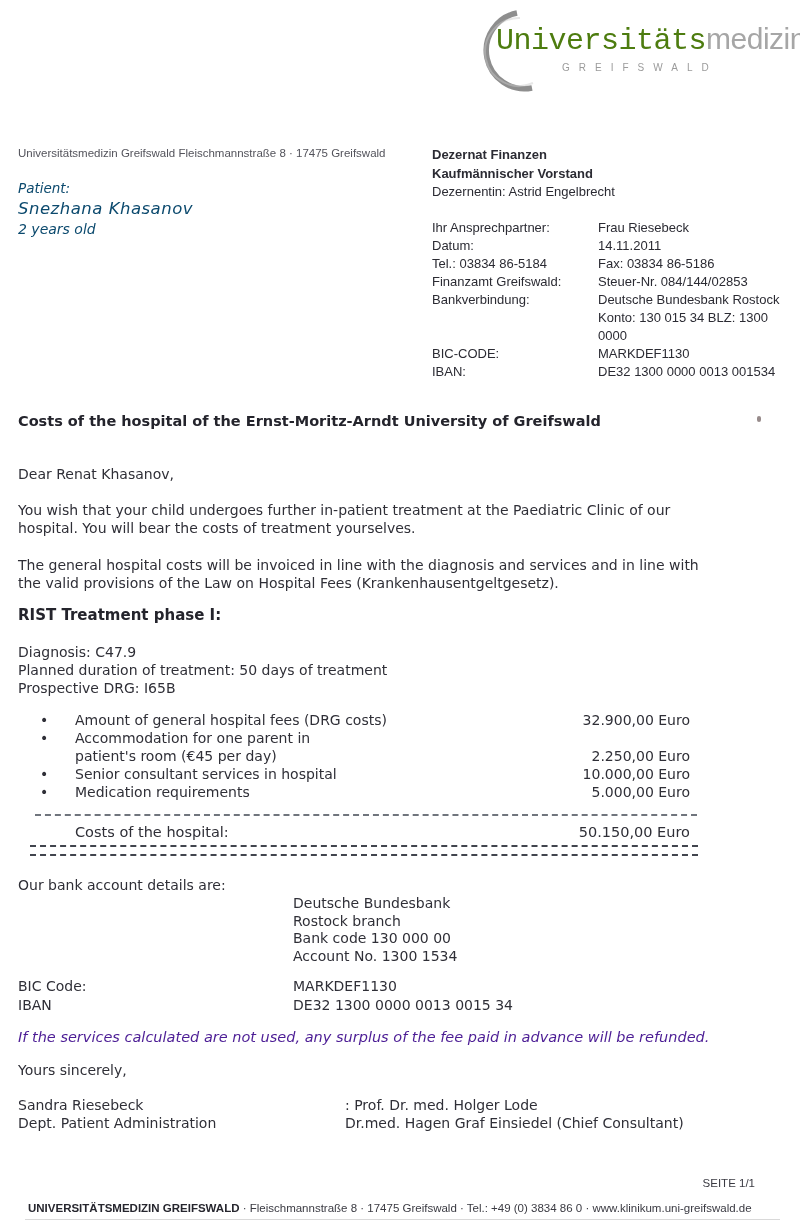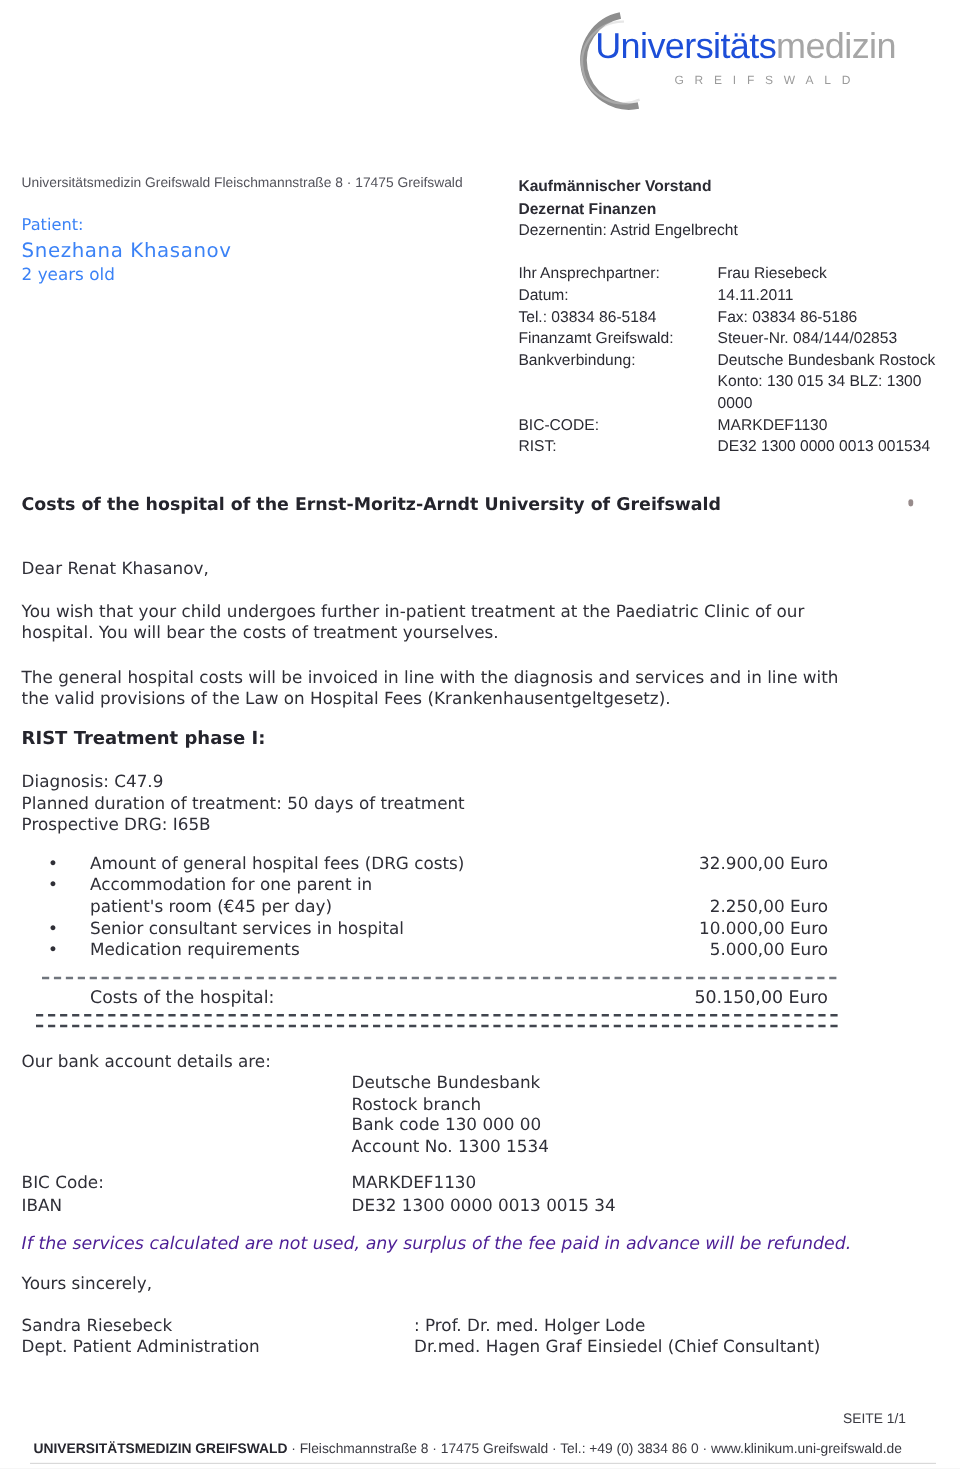--- a/index.html
+++ b/index.html
@@ -6,28 +6,28 @@
   .page{
     position:relative;width:800px;height:1224px;margin:0 auto;
     background:#ffffff;overflow:hidden;
     font-family:"DejaVu Sans",sans-serif;color:#2f2f37;
   }
   .abs{position:absolute;}
   
   .logo{left:452px;top:4px;width:330px;height:96px;}
   .logo-text{position:absolute;left:44px;top:18px;font-family:"Liberation Sans",sans-serif;
     font-size:30px;letter-spacing:-0.5px;white-space:nowrap;}
-  .logo-dark{color:#1d4ed8;}
+  .logo-dark{color:#4d7c0f;font-family:Liberation Mono, monospace;}
   .logo-light{color:#a6a6a6;}
   .logo-sub{position:absolute;left:110px;top:58px;font-family:"Liberation Sans",sans-serif;
     font-size:10px;letter-spacing:9px;color:#9b9b9b;white-space:nowrap;}
   
   .sender-line{left:18px;top:147px;font-family:"Liberation Sans",sans-serif;
     font-size:11.5px;color:#53535b;}
-  .patient{left:18px;top:178px;color:#3b82f6;}
+  .patient{left:18px;top:178px;color:#0c4a6e;font-style:italic;}
   .patient-label{font-size:13.5px;line-height:20px;}
   .patient-name{font-size:16.5px;line-height:21px;letter-spacing:0.5px;}
   .patient-age{font-size:14px;line-height:20px;}
   
   .hdr-right{left:432px;top:146px;width:366px;font-family:"Liberation Sans",sans-serif;
     font-size:13px;color:#2b2b33;}
   .hdr-bold{font-weight:bold;line-height:18.5px;}
   .hdr-norm{line-height:18.5px;}
   .hdr-rows{margin-top:17px;}
   .hdr-row{display:flex;line-height:18px;}
@@ -90,22 +90,22 @@
 
   <div class="abs sender-line">Universitätsmedizin Greifswald  Fleischmannstraße 8 · 17475 Greifswald</div>
 
   <div class="abs patient">
     <div class="patient-label">Patient:</div>
     <div class="patient-name">Snezhana Khasanov</div>
     <div class="patient-age">2 years old</div>
   </div>
 
   <div class="abs hdr-right">
+    <div class="hdr-bold">Dezernat Finanzen</div>
     <div class="hdr-bold">Kaufmännischer Vorstand</div>
-    <div class="hdr-bold">Dezernat Finanzen</div>
     <div class="hdr-norm">Dezernentin: Astrid Engelbrecht</div>
     <div class="hdr-rows">
       <div class="hdr-row">
           <span class="lbl">Ihr Ansprechpartner:</span>
           <span class="val">Frau Riesebeck</span>
         </div>
       <div class="hdr-row">
           <span class="lbl">Datum:</span>
           <span class="val">14.11.2011</span>
         </div>
@@ -123,21 +123,21 @@
         </div>
       <div class="hdr-row">
           <span class="lbl"></span>
           <span class="val">Konto: 130 015 34 BLZ: 1300 0000</span>
         </div>
       <div class="hdr-row">
           <span class="lbl">BIC-CODE:</span>
           <span class="val">MARKDEF1130</span>
         </div>
       <div class="hdr-row">
-          <span class="lbl">RIST:</span>
+          <span class="lbl">IBAN:</span>
           <span class="val">DE32 1300 0000 0013 001534</span>
         </div>
     </div>
   </div>
 
   <div class="abs subject">Costs of the hospital of the Ernst-Moritz-Arndt University of Greifswald</div>
   <div class="abs artifact-dot"></div>
 
   <div class="abs body-text salutation">Dear Renat Khasanov,</div>
   <div class="abs body-text para2">The general hospital costs will be invoiced in line with the diagnosis and services and in line with

